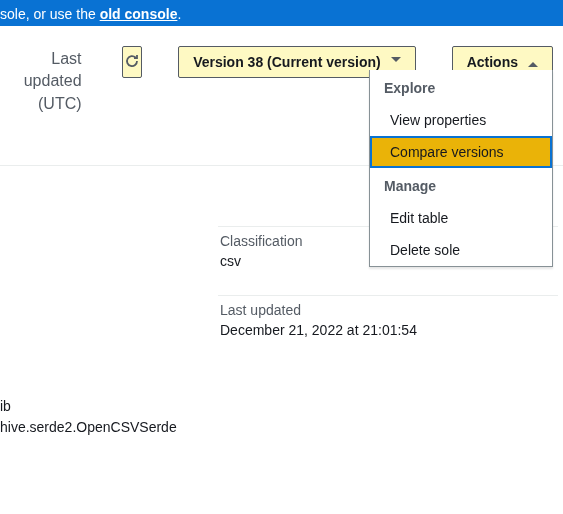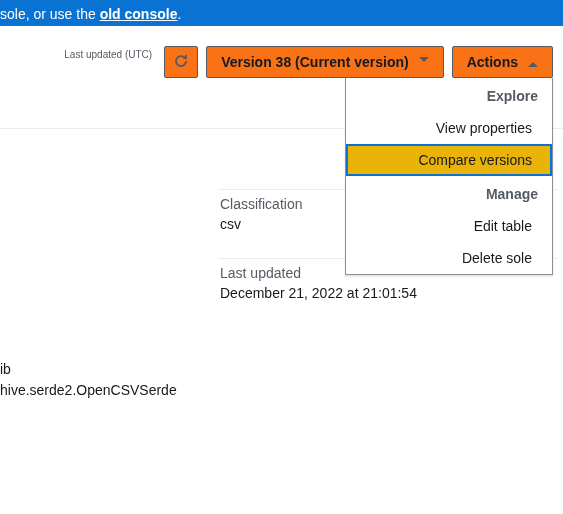--- a/index.html
+++ b/index.html
@@ -27,41 +27,42 @@
   }
   .toolbar {
     display: flex;
     justify-content: flex-end;
     align-items: flex-start;
     padding: 20px 10px 10px 0;
     gap: 8px;
   }
   .last-updated {
     text-align: right;
-    font-size: 10px;
+    font-size: 16px;
     color: #545b64;
     line-height: 1.4;
     margin-right: 4px;
     margin-top: 2px;
   }
   .btn {
     border: 1px solid #545b64;
-    background: #f97316;
+    background: #fef9c3;
     border-radius: 2px;
     height: 32px;
     display: inline-flex;
     align-items: center;
     justify-content: center;
     padding: 0 14px;
     font-size: 14px;
     font-weight: 700;
     color: #16191f;
     cursor: pointer;
     font-family: inherit;
     white-space: nowrap;
+    margin-left: 28px;
   }
   .btn-icon {
     padding: 0;
     width: 34px;
   }
   .btn-icon svg { width: 16px; height: 16px; stroke: #545b64; }
   .caret {
     margin-left: 10px;
     width: 10px;
     height: 10px;
@@ -74,28 +75,27 @@
   }
   .caret-up {
     border-left: 5px solid transparent;
     border-right: 5px solid transparent;
     border-bottom: 5px solid #545b64;
   }
   .actions-wrap { position: relative; }
   .dropdown {
     position: absolute;
     right: 0;
-    top: 32px;
-    width: 208px;
+    top: 24px;
+    width: 184px;
     background: #fff;
     border: 1px solid #879196;
     border-top: none;
     box-shadow: 0 2px 2px rgba(0,0,0,.1);
     z-index: 10;
-    text-align: right;
   }
   .dropdown-section-header {
     font-weight: 700;
     color: #545b64;
     padding: 10px 14px 8px;
     font-size: 14px;
   }
   .dropdown-item {
     padding: 8px 20px;
     font-size: 14px;

